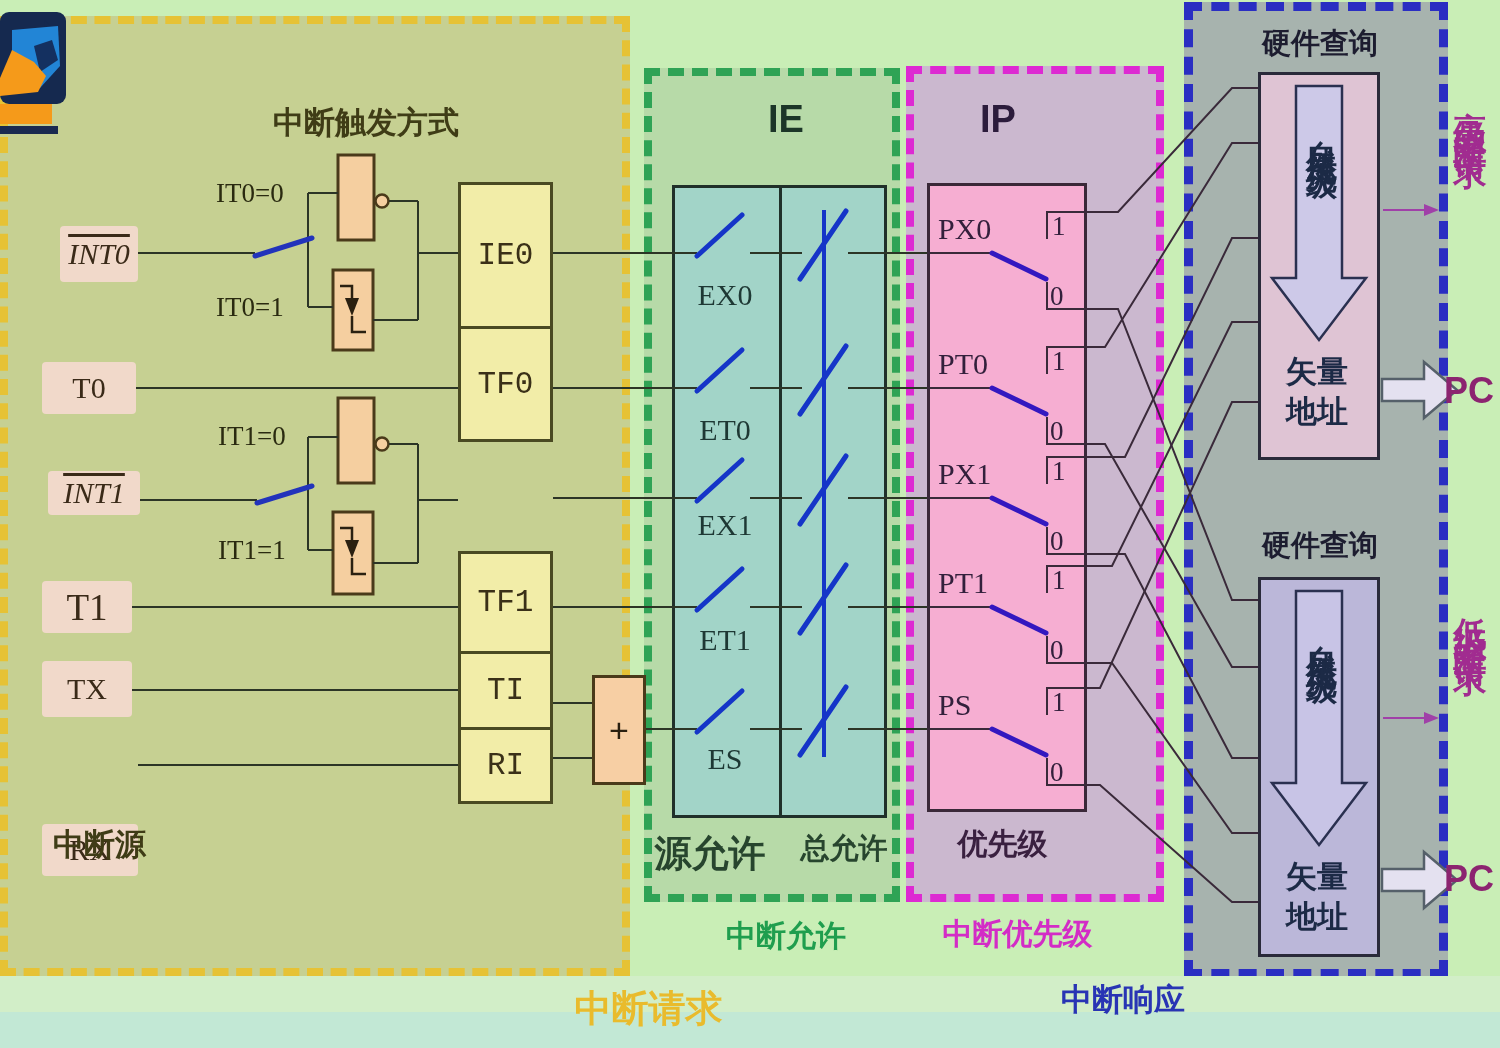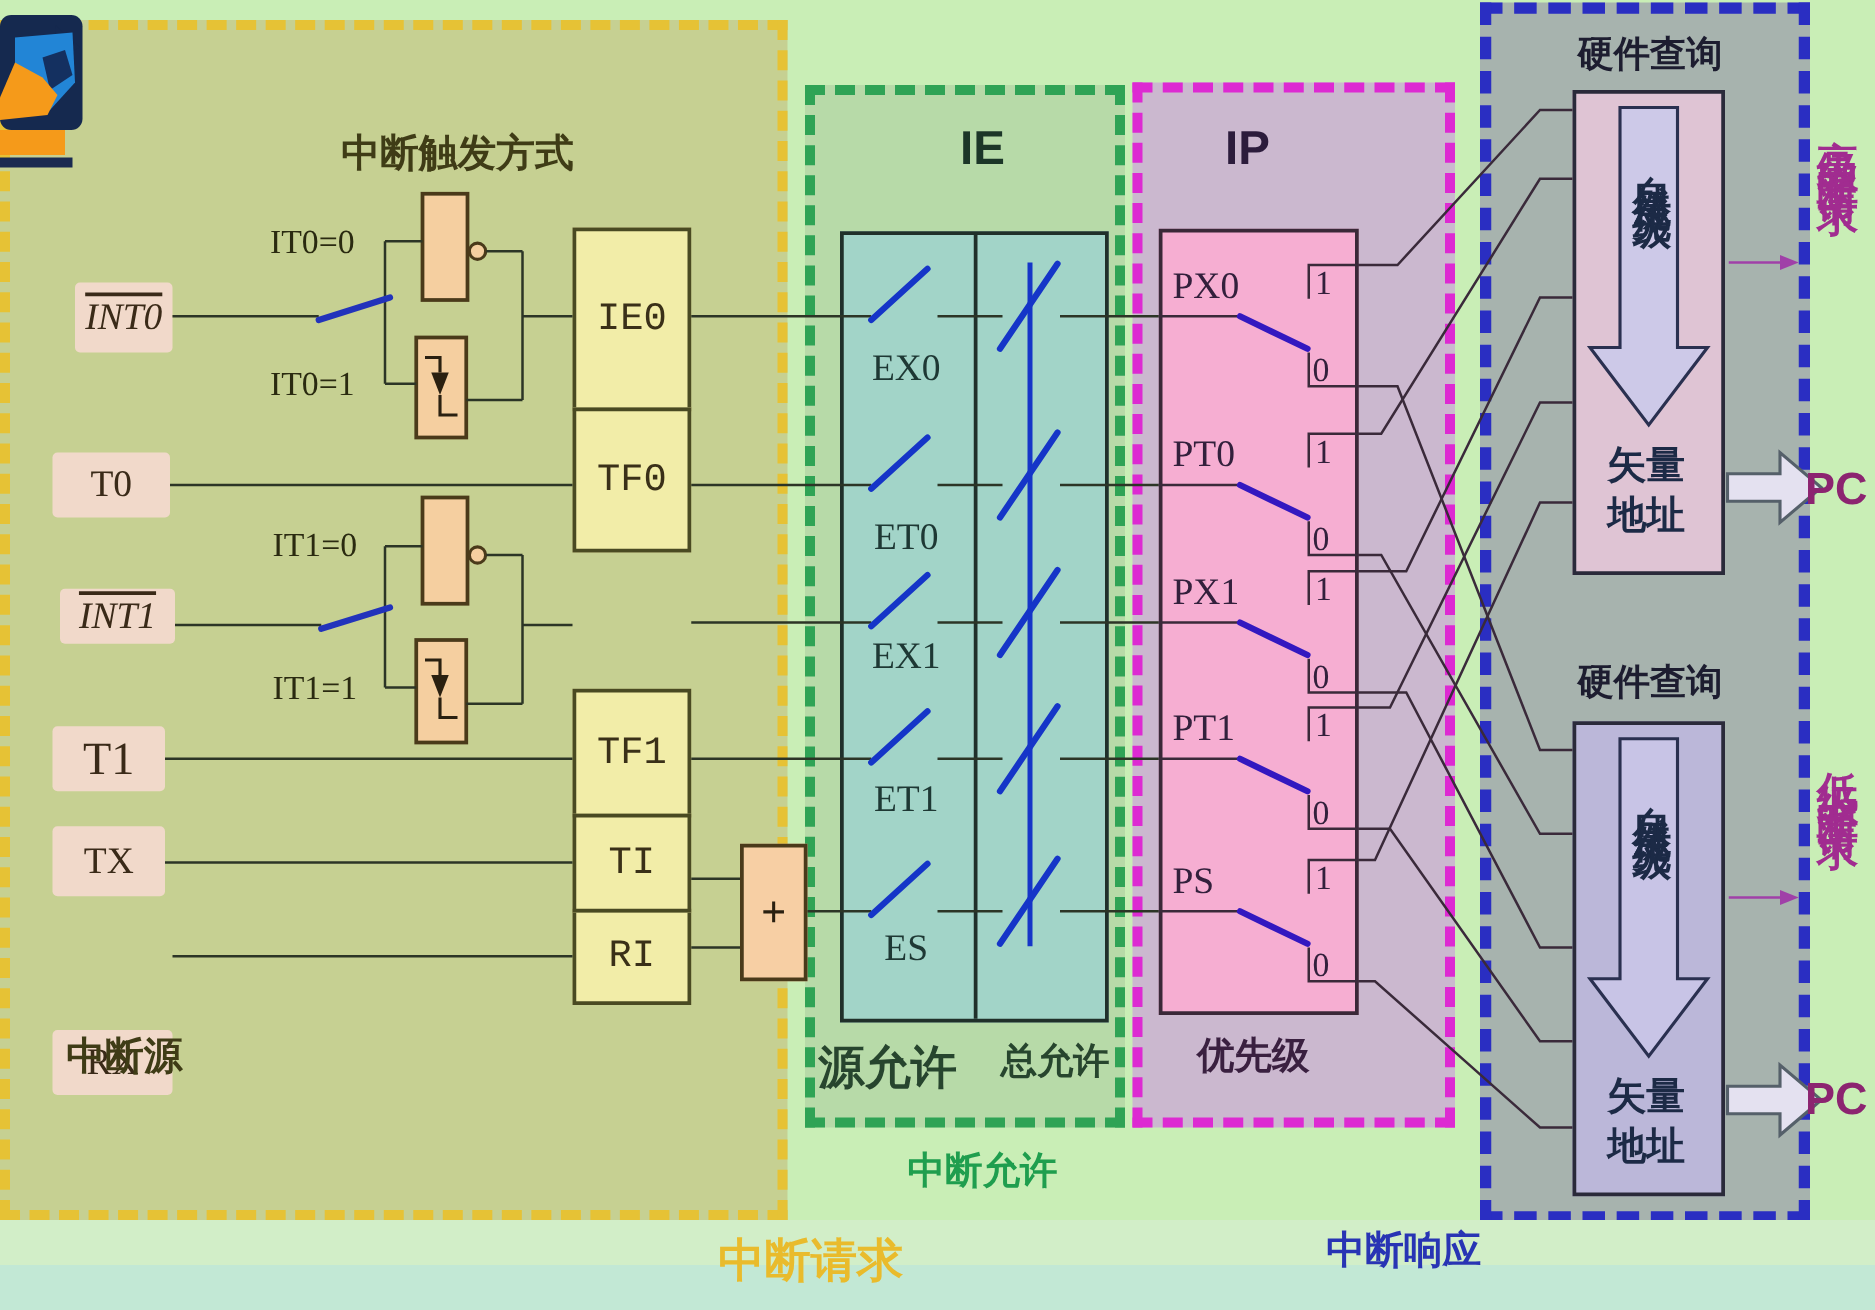--- a/index.html
+++ b/index.html
@@ -231,20 +231,21 @@
   <div class="lbl serif z4" style="left:1052px;top:346px;font-size:27px;color:#33203c;">1</div>
   <div class="lbl serif z4" style="left:1050px;top:416px;font-size:27px;color:#33203c;">0</div>
   <div class="lbl serif z4" style="left:1052px;top:456px;font-size:27px;color:#33203c;">1</div>
   <div class="lbl serif z4" style="left:1050px;top:526px;font-size:27px;color:#33203c;">0</div>
   <div class="lbl serif z4" style="left:1052px;top:565px;font-size:27px;color:#33203c;">1</div>
   <div class="lbl serif z4" style="left:1050px;top:635px;font-size:27px;color:#33203c;">0</div>
   <div class="lbl serif z4" style="left:1052px;top:687px;font-size:27px;color:#33203c;">1</div>
   <div class="lbl serif z4" style="left:1050px;top:757px;font-size:27px;color:#33203c;">0</div>
 
   <div class="lbl z4" style="left:945px;top:824px;width:115px;text-align:center;font-size:30px;font-weight:bold;color:#3a2040;">优先级</div>
+  <div class="lbl z4" style="left:925px;top:914px;width:185px;text-align:center;font-size:30px;font-weight:bold;color:#d32cc6;">中断优先级</div>
   <div class="lbl z4" style="left:1048px;top:979px;width:150px;text-align:center;font-size:31px;font-weight:bold;color:#2834b4;">中断响应</div>
 
   <div class="lbl z4" style="left:1250px;top:24px;width:140px;text-align:center;font-size:29px;font-weight:bold;color:#1d1d30;">硬件查询</div>
   <div class="lbl z4" style="left:1250px;top:526px;width:140px;text-align:center;font-size:29px;font-weight:bold;color:#1d1d30;">硬件查询</div>
 
   <div class="lbl vtext z4" style="left:1300px;top:116px;height:230px;font-size:31px;font-weight:bold;color:#1c2a46;letter-spacing:7px;">自然优先级</div>
   <div class="lbl vtext z4" style="left:1300px;top:621px;height:230px;font-size:31px;font-weight:bold;color:#1c2a46;letter-spacing:7px;">自然优先级</div>
 
   <div class="z4" style="position:absolute;left:1286px;top:352px;width:76px;font-size:31px;font-weight:bold;color:#1c2a46;line-height:1.3;white-space:normal;">矢量地址</div>
   <div class="z4" style="position:absolute;left:1286px;top:857px;width:76px;font-size:31px;font-weight:bold;color:#1c2a46;line-height:1.3;white-space:normal;">矢量地址</div>

